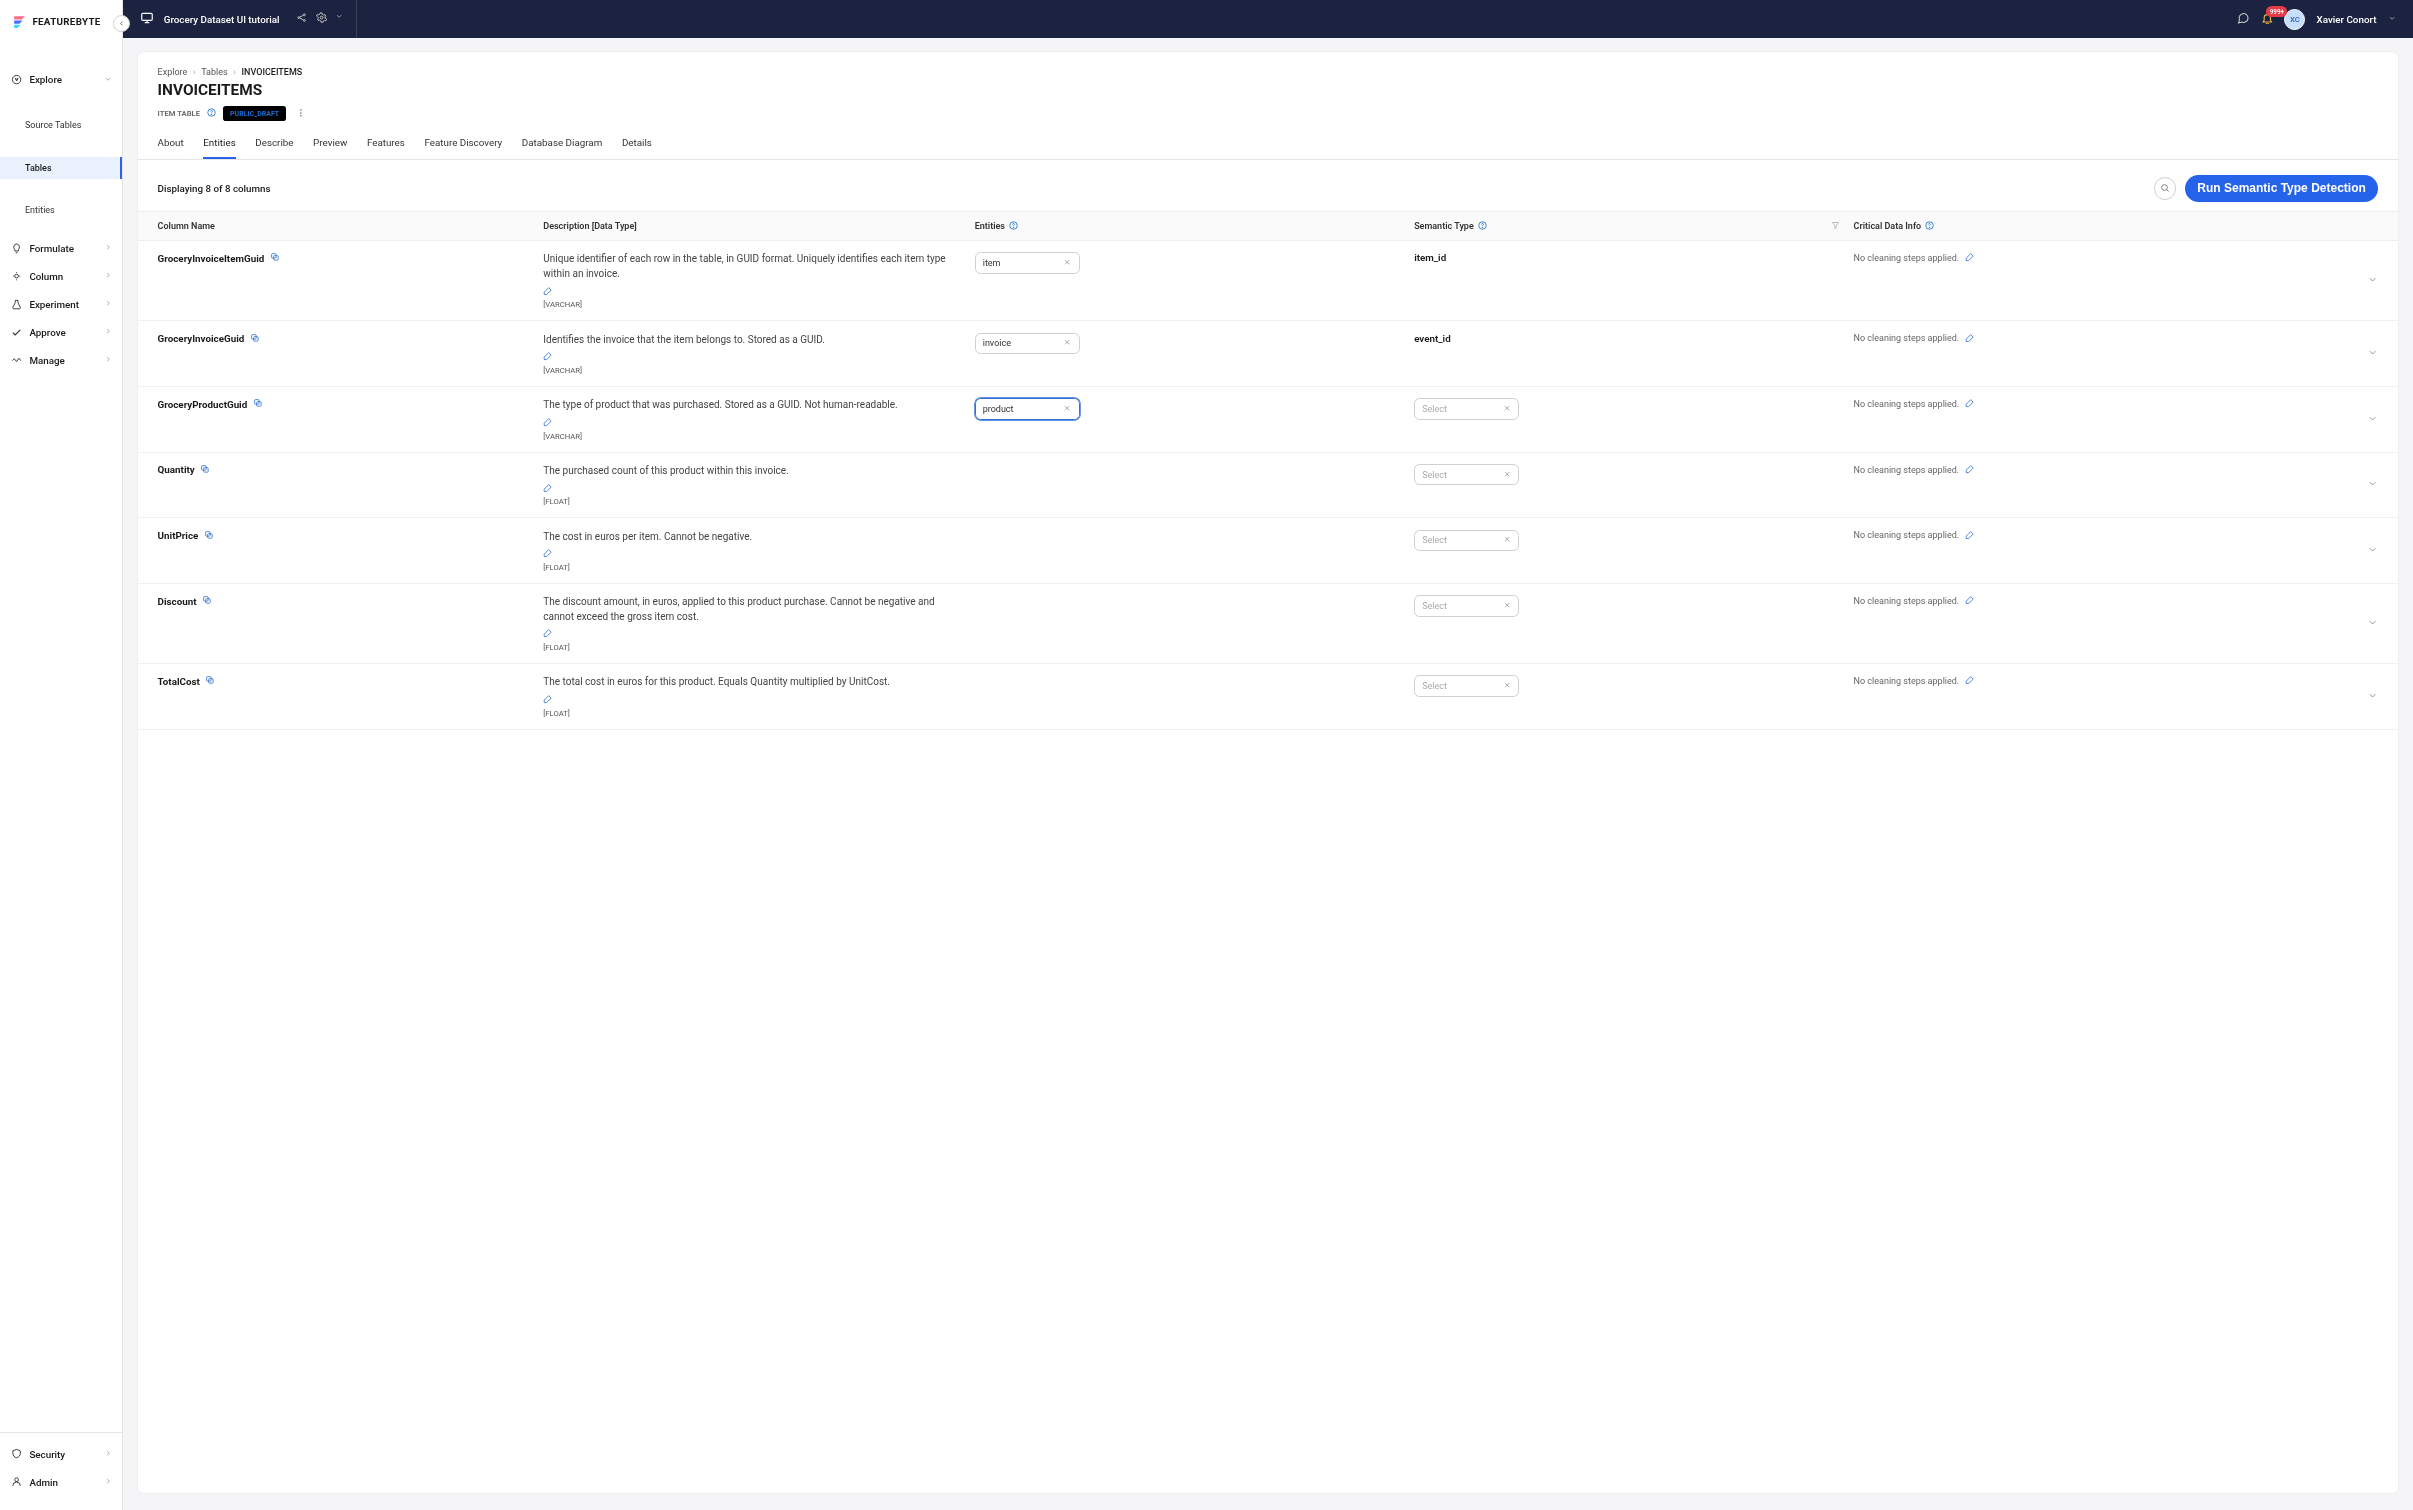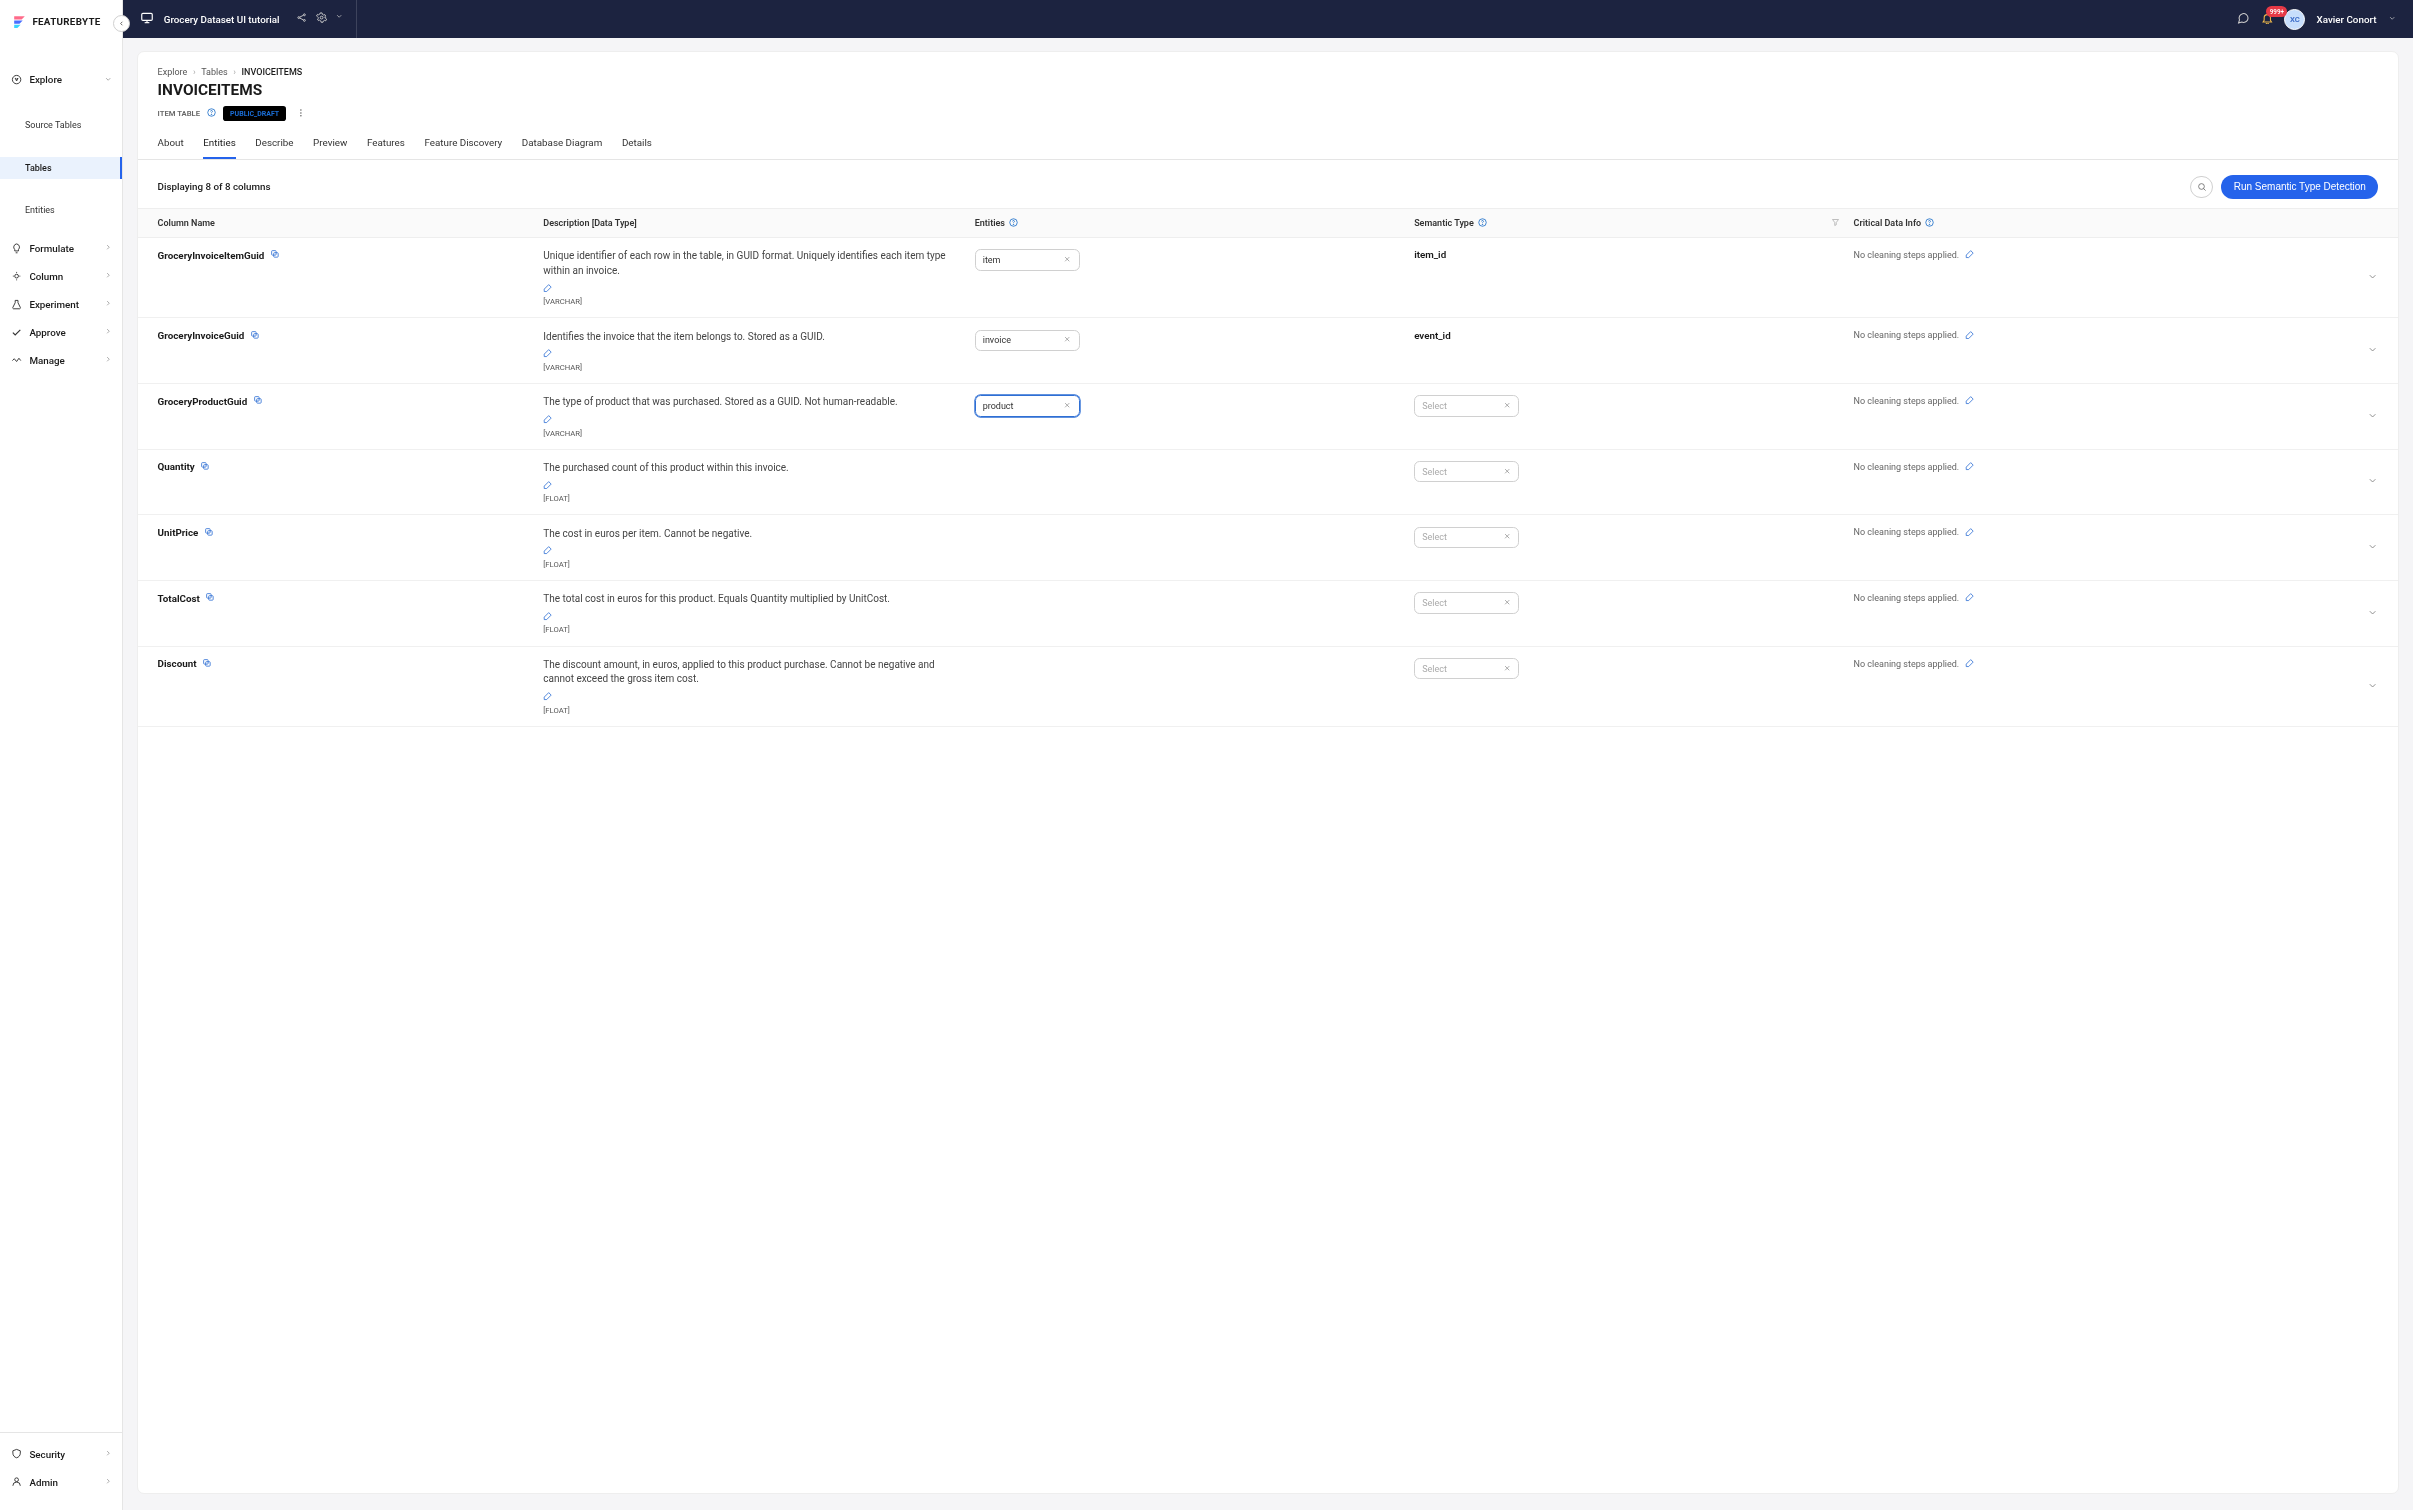--- a/index.html
+++ b/index.html
@@ -171,24 +171,24 @@
   .circle-btn {
     width: 22.4px; height: 22.4px; border-radius: 50%;
     border: 0.7px solid #d0d0d0; background:#fff;
     display:flex; align-items:center; justify-content:center;
     cursor: pointer; color:#666;
   }
   .primary-btn {
     background: #2563eb;
     color: #fff;
     border: none;
-    font-weight: 400;
+    font-weight: 700;
     padding: 6.3px 12.6px;
     border-radius: 14px;
-    font-size: 10px;
+    font-size: 12px;
     cursor: pointer;
   }
 
   
   .grid {
     width: 100%;
     border-collapse: collapse;
   }
   .grid th {
     text-align: left;
@@ -712,29 +712,29 @@
                       </svg></span>
                   </div>
                 </td>
                 <td class="expand-cell"><span class="chev-down"><svg width="11.2" height="11.2" viewBox="0 0 24 24" fill="none" stroke="currentColor" stroke-width="2">
                       <polyline points="6 9 12 15 18 9"></polyline>
                     </svg></span></td>
               </tr>
               <tr>
                 <td class="col-name-td">
                   <div class="col-name">
-                    <span>TotalCost</span>
+                    <span>Discount</span>
                     <span class="copy-ic"><svg width="9.8" height="9.8" viewBox="0 0 24 24" fill="none" stroke="currentColor" stroke-width="2">
                         <rect x="9" y="9" width="11" height="11" rx="2"></rect>
                         <rect x="4" y="4" width="11" height="11" rx="2"></rect>
                       </svg></span>
                   </div>
                 </td>
                 <td class="desc-td">
-                  <div class="desc-text">The total cost in euros for this product. Equals Quantity multiplied by UnitCost.</div>
+                  <div class="desc-text">The discount amount, in euros, applied to this product purchase. Cannot be negative and cannot exceed the gross item cost.</div>
                   <span class="edit-ic"><svg width="9.8" height="9.8" viewBox="0 0 24 24" fill="none" stroke="currentColor" stroke-width="2">
                       <path d="M14 4l6 6L9 21H3v-6L14 4z"></path>
                     </svg></span>
                   <div class="dtype">[FLOAT]</div>
                 </td>
                 <td class="entities-td"></td>
                 <td class="semantic-td">
                   <div class="tag-input">
                     <span class="placeholder">Select</span>
                     <span class="clear"><svg width="8.4" height="8.4" viewBox="0 0 24 24" fill="none" stroke="currentColor" stroke-width="2">
@@ -751,29 +751,29 @@
                       </svg></span>
                   </div>
                 </td>
                 <td class="expand-cell"><span class="chev-down"><svg width="11.2" height="11.2" viewBox="0 0 24 24" fill="none" stroke="currentColor" stroke-width="2">
                       <polyline points="6 9 12 15 18 9"></polyline>
                     </svg></span></td>
               </tr>
               <tr>
                 <td class="col-name-td">
                   <div class="col-name">
-                    <span>Discount</span>
+                    <span>TotalCost</span>
                     <span class="copy-ic"><svg width="9.8" height="9.8" viewBox="0 0 24 24" fill="none" stroke="currentColor" stroke-width="2">
                         <rect x="9" y="9" width="11" height="11" rx="2"></rect>
                         <rect x="4" y="4" width="11" height="11" rx="2"></rect>
                       </svg></span>
                   </div>
                 </td>
                 <td class="desc-td">
-                  <div class="desc-text">The discount amount, in euros, applied to this product purchase. Cannot be negative and cannot exceed the gross item cost.</div>
+                  <div class="desc-text">The total cost in euros for this product. Equals Quantity multiplied by UnitCost.</div>
                   <span class="edit-ic"><svg width="9.8" height="9.8" viewBox="0 0 24 24" fill="none" stroke="currentColor" stroke-width="2">
                       <path d="M14 4l6 6L9 21H3v-6L14 4z"></path>
                     </svg></span>
                   <div class="dtype">[FLOAT]</div>
                 </td>
                 <td class="entities-td"></td>
                 <td class="semantic-td">
                   <div class="tag-input">
                     <span class="placeholder">Select</span>
                     <span class="clear"><svg width="8.4" height="8.4" viewBox="0 0 24 24" fill="none" stroke="currentColor" stroke-width="2">

